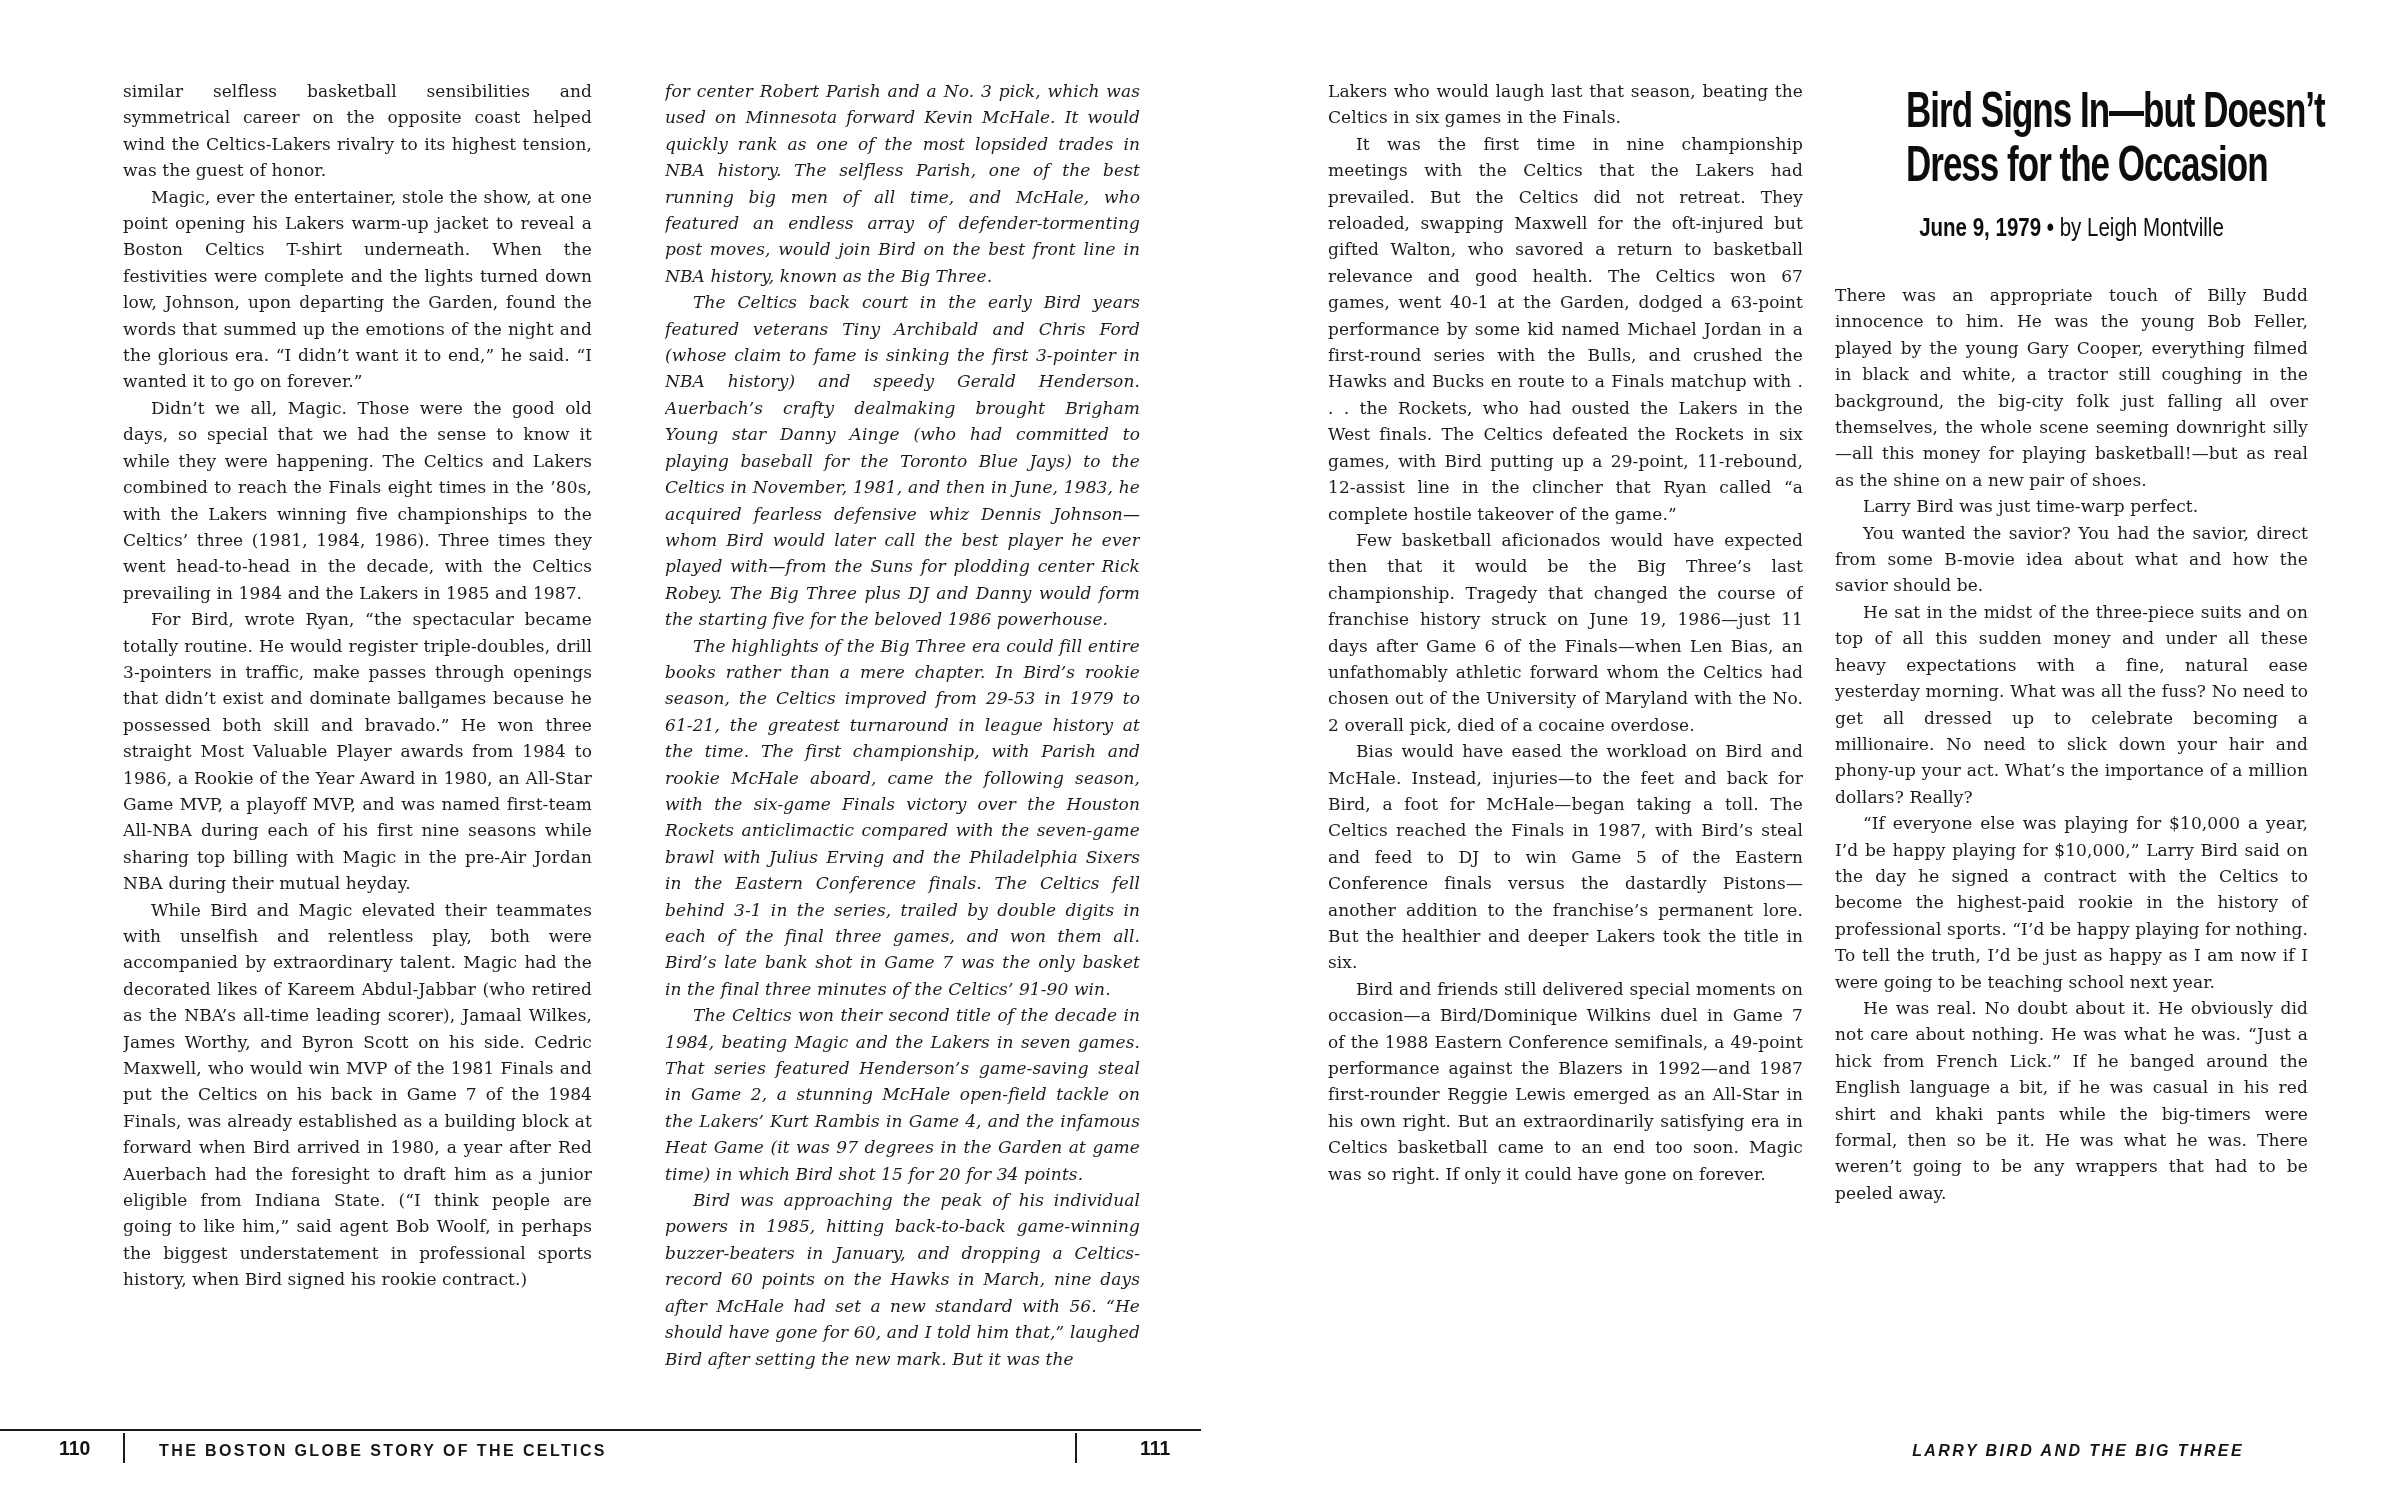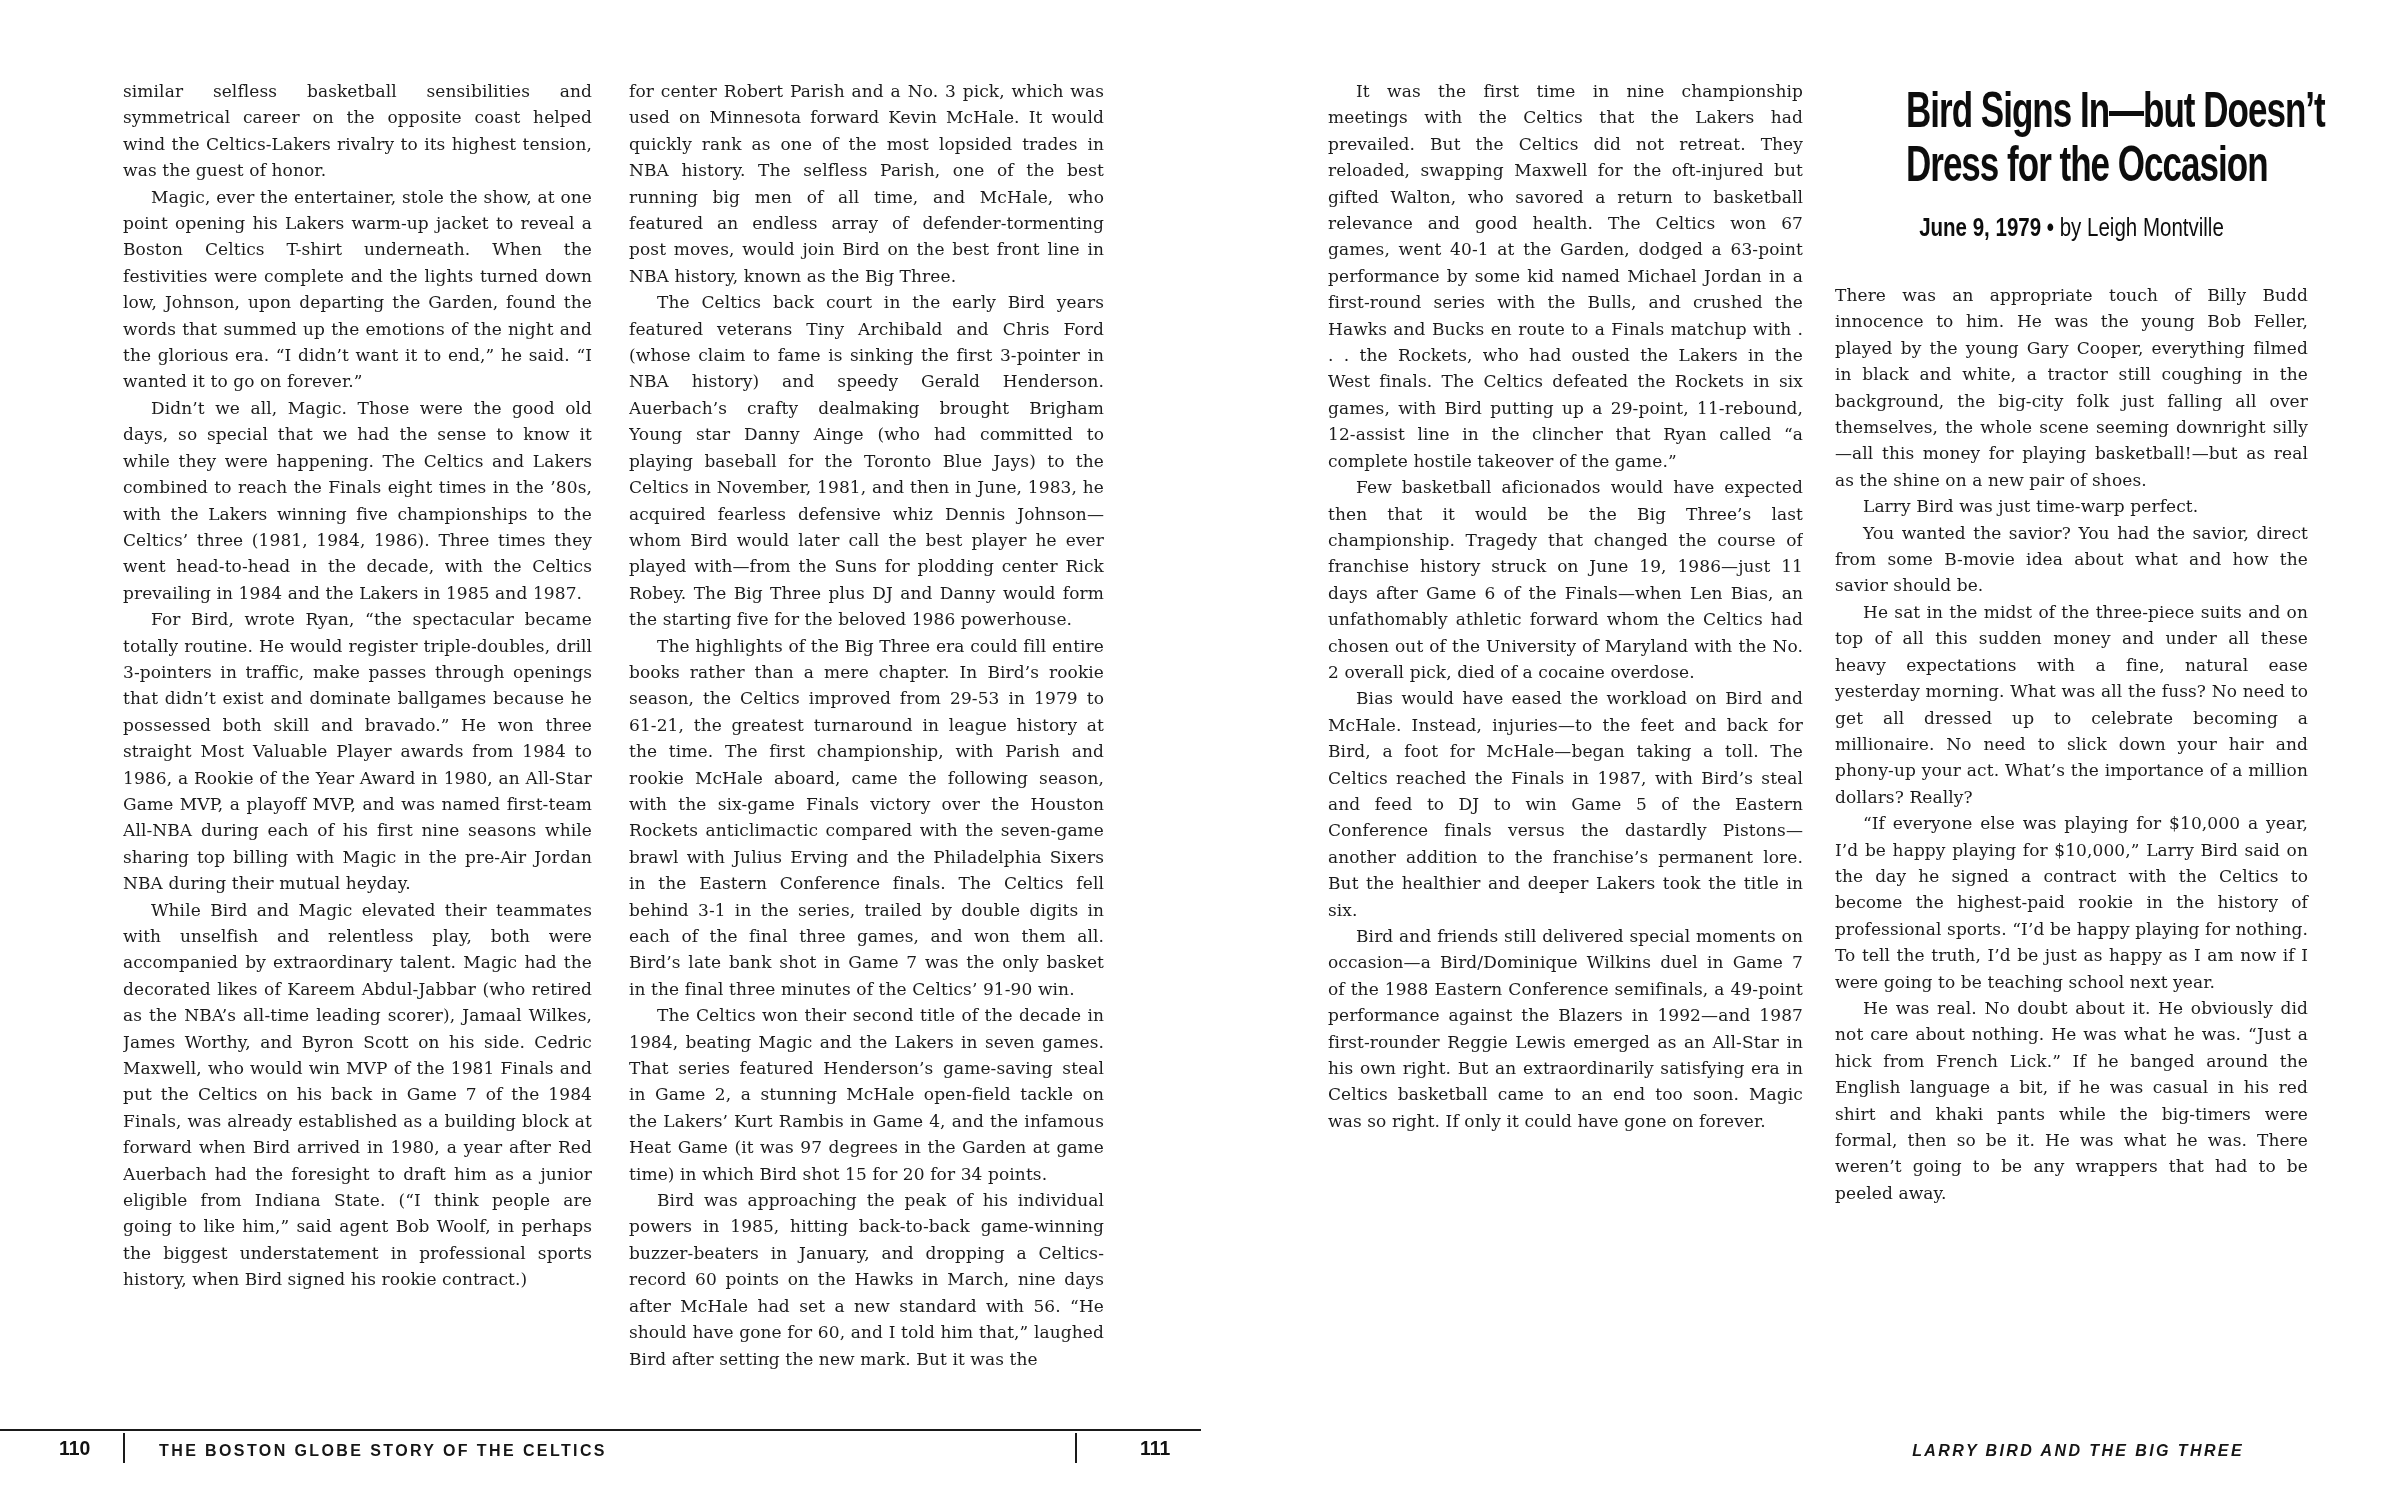--- a/index.html
+++ b/index.html
@@ -24,21 +24,21 @@
     overflow: hidden;
     font-size: 17px;
     line-height: 26.4px;
     text-align: justify;
     letter-spacing: 0.1px;
   }
   .col p { margin: 0; text-indent: 28px; }
   .col p.noindent { text-indent: 0; }
 
   #col-1 { left: 123px; width: 469px; }
-  #col-2 { left: 629px; width: 475px; }
+  #col-2 { left: 665px; width: 475px; font-style: italic; }
   #col-3 { left: 127px; width: 475px; }
 
   
   #article-col {
     position: absolute;
     left: 634px;
     top: 83px;
     width: 473px;
   }
   .headline {
@@ -127,20 +127,21 @@
         <p class="para noindent">for center Robert Parish and a No. 3 pick, which was used on Minnesota forward Kevin McHale. It would quickly rank as one of the most lopsided trades in NBA history. The selfless Parish, one of the best running big men of all time, and McHale, who featured an endless array of defender-tormenting post moves, would join Bird on the best front line in NBA history, known as the Big Three.</p>
         <p class="para">The Celtics back court in the early Bird years featured veterans Tiny Archibald and Chris Ford (whose claim to fame is sinking the first 3-pointer in NBA history) and speedy Gerald Henderson. Auerbach’s crafty dealmaking brought Brigham Young star Danny Ainge (who had committed to playing baseball for the Toronto Blue Jays) to the Celtics in November, 1981, and then in June, 1983, he acquired fearless defensive whiz Dennis Johnson—whom Bird would later call the best player he ever played with—from the Suns for plodding center Rick Robey. The Big Three plus DJ and Danny would form the starting five for the beloved 1986 powerhouse.</p>
         <p class="para">The highlights of the Big Three era could fill entire books rather than a mere chapter. In Bird’s rookie season, the Celtics improved from 29-53 in 1979 to 61-21, the greatest turnaround in league history at the time. The first championship, with Parish and rookie McHale aboard, came the following season, with the six-game Finals victory over the Houston Rockets anticlimactic compared with the seven-game brawl with Julius Erving and the Philadelphia Sixers in the Eastern Conference finals. The Celtics fell behind 3-1 in the series, trailed by double digits in each of the final three games, and won them all. Bird’s late bank shot in Game 7 was the only basket in the final three minutes of the Celtics’ 91-90 win.</p>
         <p class="para">The Celtics won their second title of the decade in 1984, beating Magic and the Lakers in seven games. That series featured Henderson’s game-saving steal in Game 2, a stunning McHale open-field tackle on the Lakers’ Kurt Rambis in Game 4, and the infamous Heat Game (it was 97 degrees in the Garden at game time) in which Bird shot 15 for 20 for 34 points.</p>
         <p class="para">Bird was approaching the peak of his individual powers in 1985, hitting back-to-back game-winning buzzer-beaters in January, and dropping a Celtics-record 60 points on the Hawks in March, nine days after McHale had set a new standard with 56. “He should have gone for 60, and I told him that,” laughed Bird after setting the new mark. But it was the</p>
       </div>
   </div>
 
   <div class="page" id="page-right">
     <div class="col" id="col-3">
+        <p class="para noindent">Lakers who would laugh last that season, beating the Celtics in six games in the Finals.</p>
         <p class="para">It was the first time in nine championship meetings with the Celtics that the Lakers had prevailed. But the Celtics did not retreat. They reloaded, swapping Maxwell for the oft-injured but gifted Walton, who savored a return to basketball relevance and good health. The Celtics won 67 games, went 40-1 at the Garden, dodged a 63-point performance by some kid named Michael Jordan in a first-round series with the Bulls, and crushed the Hawks and Bucks en route to a Finals matchup with . . . the Rockets, who had ousted the Lakers in the West finals. The Celtics defeated the Rockets in six games, with Bird putting up a 29-point, 11-rebound, 12-assist line in the clincher that Ryan called “a complete hostile takeover of the game.”</p>
         <p class="para">Few basketball aficionados would have expected then that it would be the Big Three’s last championship. Tragedy that changed the course of franchise history struck on June 19, 1986—just 11 days after Game 6 of the Finals—when Len Bias, an unfathomably athletic forward whom the Celtics had chosen out of the University of Maryland with the No. 2 overall pick, died of a cocaine overdose.</p>
         <p class="para">Bias would have eased the workload on Bird and McHale. Instead, injuries—to the feet and back for Bird, a foot for McHale—began taking a toll. The Celtics reached the Finals in 1987, with Bird’s steal and feed to DJ to win Game 5 of the Eastern Conference finals versus the dastardly Pistons—another addition to the franchise’s permanent lore. But the healthier and deeper Lakers took the title in six.</p>
         <p class="para">Bird and friends still delivered special moments on occasion—a Bird/Dominique Wilkins duel in Game 7 of the 1988 Eastern Conference semifinals, a 49-point performance against the Blazers in 1992—and 1987 first-rounder Reggie Lewis emerged as an All-Star in his own right. But an extraordinarily satisfying era in Celtics basketball came to an end too soon. Magic was so right. If only it could have gone on forever.</p>
       </div>
 
     <div id="article-col">
       <h1 class="headline">
         <span class="hl-line">Bird Signs In—but Doesn’t</span>
         <span class="hl-line">Dress for the Occasion</span>

